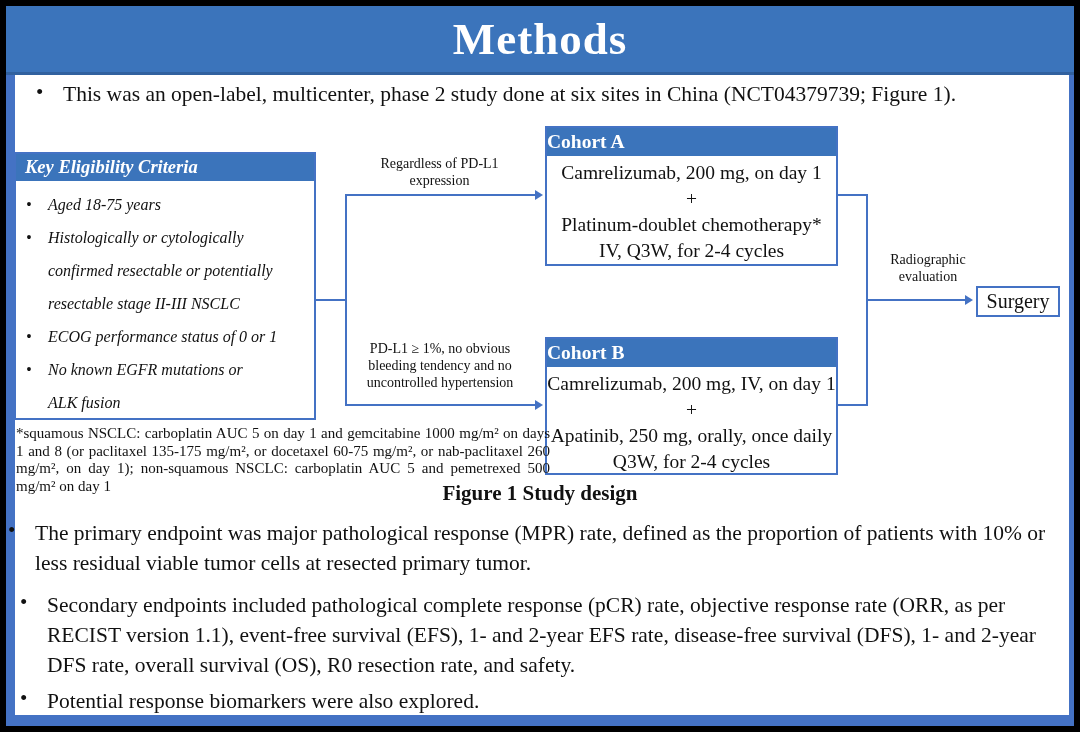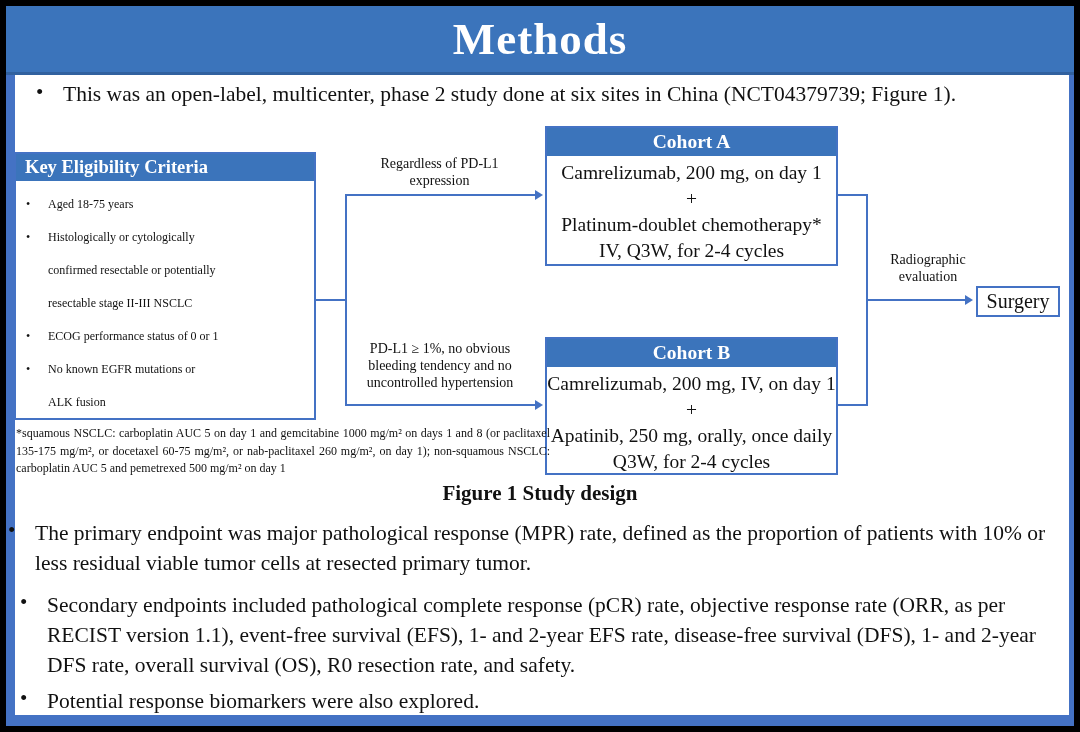--- a/index.html
+++ b/index.html
@@ -33,35 +33,35 @@
   .dot::before{content:"\2022";}
   .bullet .dot{flex:0 0 27px;font-size:21px;}
   .bullet .txt{font-size:21.5px;line-height:30px;}
   .b1{left:36px;top:80px;width:1020px;}
   .b1 .txt{line-height:28px;}
   .b2{left:8px;top:518px;width:1044px;}
   .b3{left:20px;top:590px;width:1044px;}
   .b4{left:20px;top:686px;width:1044px;}
   
   .flow-box{position:absolute;background:#fff;border:2px solid var(--line);box-sizing:border-box;}
-  .elig{left:14px;top:152px;width:302px;height:268px;}
+  .elig{left:14px;top:152px;width:302px;height:268px;font-style:italic;}
   .elig-header{
     background:var(--accent);color:#fff;font-weight:bold;
     font-size:18.5px;line-height:27px;height:27px;padding-left:9px;
   }
   .elig-body{padding:7px 2px 0 6px;}
-  .elig-item{display:flex;font-size:12px;line-height:33px;}
+  .elig-item{display:flex;font-size:16px;line-height:33px;}
   .elig-item .dot2{flex:0 0 26px;text-align:left;padding-left:4px;box-sizing:border-box;}
   .dot2::before{content:"\2022";}
   .ml{white-space:pre-line;}
   .coh{left:545px;width:293px;}
   .cohA{top:126px;height:140px;}
   .cohB{top:337px;height:138px;}
   .box-header{
-    background:var(--accent);color:#fff;font-weight:bold;text-align:center;
+    background:var(--accent);color:#fff;font-weight:bold;
     font-size:19.5px;height:28px;line-height:28px;
   }
   .box-body{text-align:center;font-size:19.5px;line-height:26px;padding-top:4px;}
   .surgery{
     left:976px;top:286px;width:84px;height:31px;
     text-align:center;font-size:20px;line-height:27px;
   }
   
   .h{position:absolute;height:2px;background:var(--line);}
   .v{position:absolute;width:2px;background:var(--line);}
@@ -70,21 +70,21 @@
     border-top:5px solid transparent;border-bottom:5px solid transparent;
     border-left:8px solid var(--line);
   }
   
   .lbl{position:absolute;font-size:14px;line-height:17px;text-align:center;white-space:pre-line;}
   .lbl-top{left:352px;top:155px;width:175px;}
   .lbl-bottom{left:347px;top:340px;width:186px;}
   .lbl-radio{left:866px;top:251px;width:108px;padding-left:8px;}
   .footnote{
     position:absolute;left:16px;top:425px;width:534px;
-    font-size:12px;line-height:17.5px;text-align:justify;
+    font-size:15px;line-height:17.5px;text-align:justify;
   }
   .caption{
     position:absolute;left:0;top:481px;width:1080px;
     text-align:center;font-weight:bold;font-size:21px;
   }
 </style>
 </head>
 <body>
 
 <div class="canvas">

